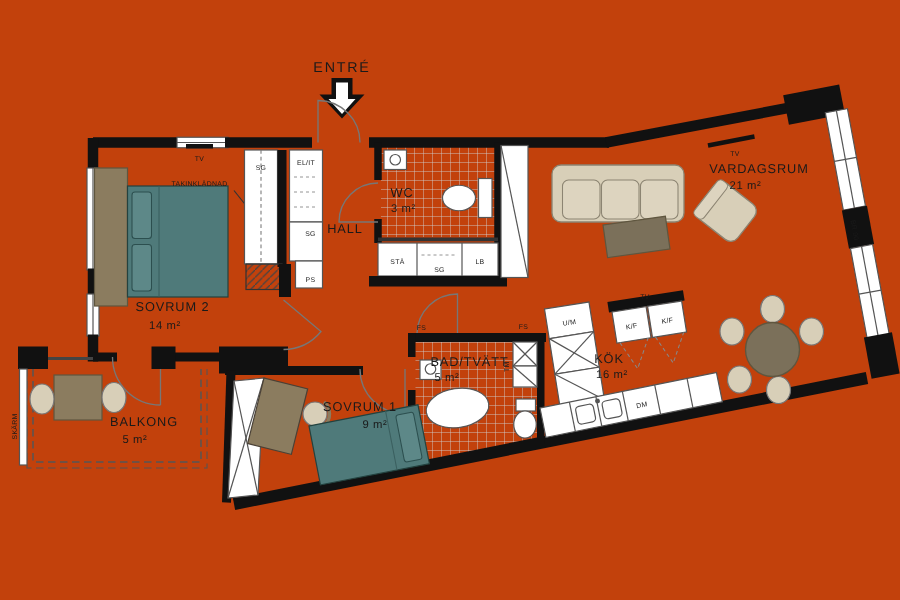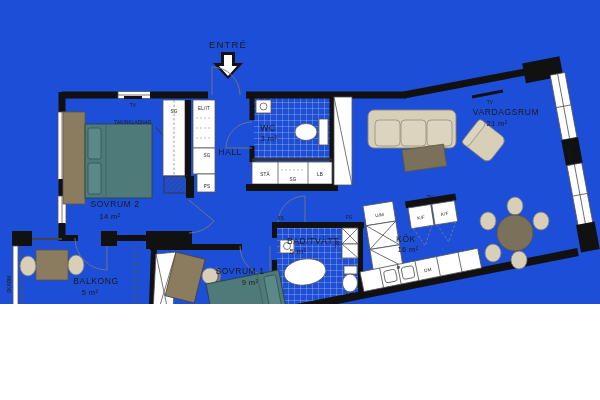--- a/index.html
+++ b/index.html
@@ -1,16 +1,16 @@
 <!DOCTYPE html>
 <html><head>
 <meta charset="utf-8">
 <style>
   html,body{margin:0;padding:0;background:#ffffff;}
-  .stage{width:600px;height:304px;position:relative;background:#1d4ed8;overflow:hidden;}
+  .stage{width:600px;height:400px;position:relative;background:#c2410c;overflow:hidden;}
   svg{display:block;}
   text{font-family:"Liberation Sans","DejaVu Sans",sans-serif;fill:#1a1a1a;}
   .room-name{font-size:8.5px;letter-spacing:0.6px;}
   .room-area{font-size:7.5px;letter-spacing:0.4px;}
   .tiny{font-size:4.6px;letter-spacing:0.2px;}
   .entry{font-size:9.5px;letter-spacing:1.2px;}
   .wall{stroke:#111;fill:none;}
   .thin{stroke:#555;stroke-width:0.8;fill:#fff;}
   .thin-noline{stroke:#555;stroke-width:0.8;fill:none;}
   .door{stroke:#777;stroke-width:0.9;fill:none;}

